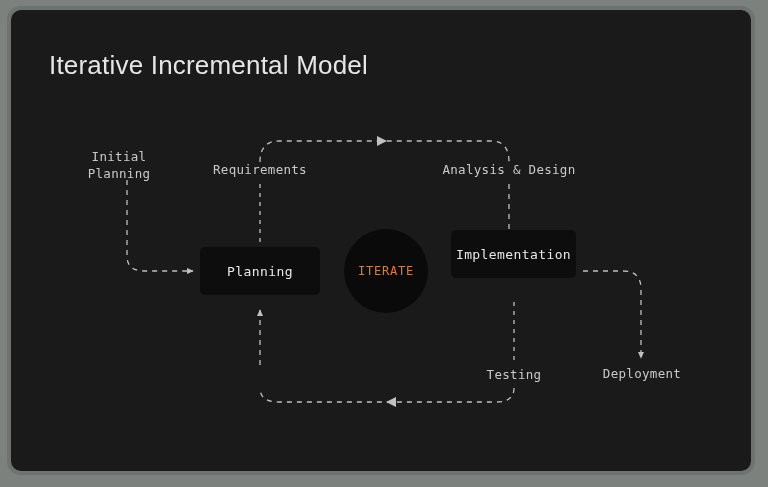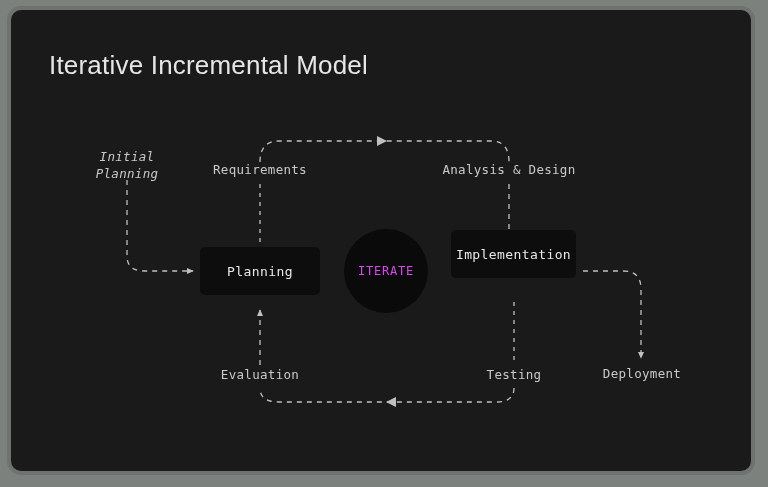--- a/index.html
+++ b/index.html
@@ -64,21 +64,21 @@
   }
   .node-circle {
     position: absolute;
     background: #0a0a0a;
     border-radius: 50%;
     display: flex;
     align-items: center;
     justify-content: center;
     font-family: "DejaVu Sans Mono", monospace;
     font-size: 12px;
-    color: #d946ef;
+    color: #f97316;
     letter-spacing: 0.8px;
     white-space: nowrap;
     text-align: right;
   }
   .edge-label {
     position: absolute;
     font-family: "DejaVu Sans Mono", monospace;
     font-size: 12.5px;
     color: #c9c9c9;
     letter-spacing: 0.3px;
@@ -126,29 +126,28 @@
     </div>
 
     <div class="node-circle" style="left:333px; top:219px; width:84px; height:84px;">
       <span>ITERATE</span>
     </div>
 
     <div class="node-box" style="left:440px; top:220px; width:125px; height:48px;">
       <span>Implementation</span>
     </div>
 
-    <div class="edge-label" style="left:74px; top:138px; width:84px;font-style:italic;">
+    <div class="edge-label" style="left:66px; top:138px; width:84px;">
       <div>Initial</div>
       <div>Planning</div>
     </div>
 
     <div class="edge-label" style="left:408px; top:151px; width:180px;">Analysis &amp; Design</div>
 
     <div class="edge-label" style="left:179px; top:151px; width:140px;">Requirements</div>
 
     <div class="edge-label" style="left:561px; top:355px; width:140px;">Deployment</div>
 
     <div class="edge-label" style="left:433px; top:356px; width:140px;text-align:center;">Testing</div>
 
-    <div class="edge-label" style="left:179px; top:356px; width:140px;">Evaluation</div>
 
   </div>
 </div>
 
 </body></html>

